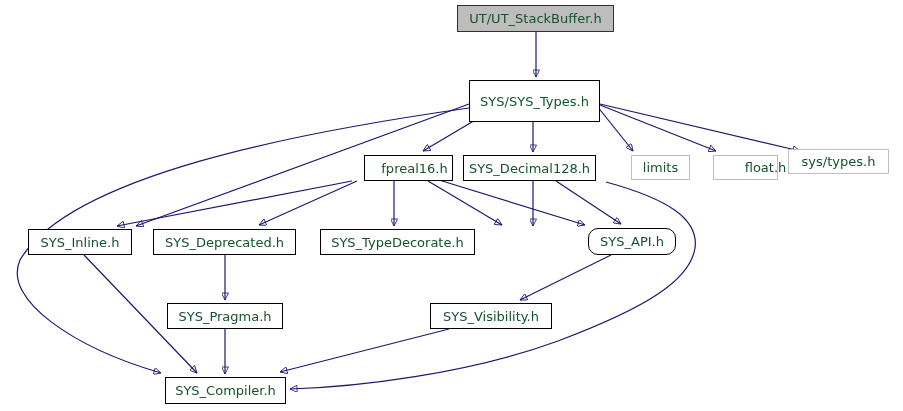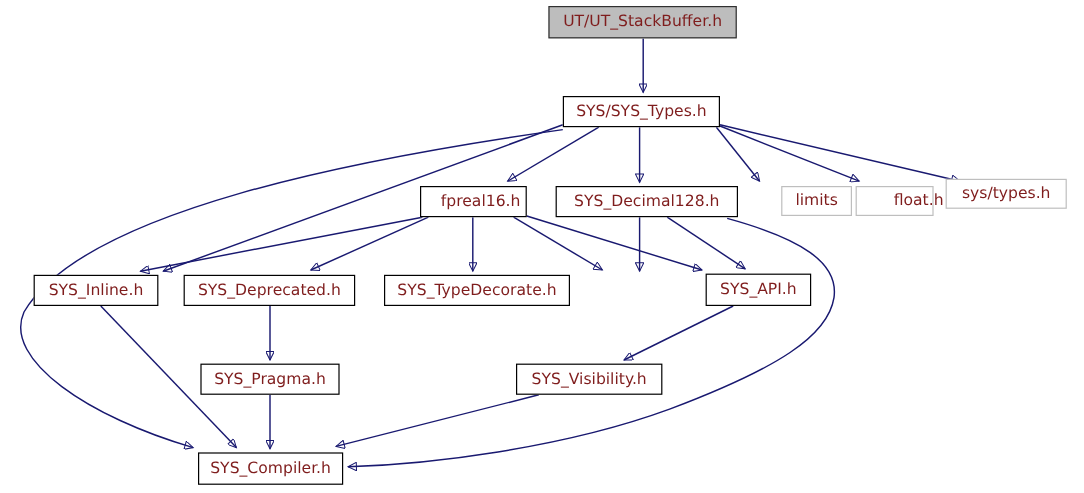--- a/index.html
+++ b/index.html
@@ -10,21 +10,21 @@
     font-family:"DejaVu Sans", sans-serif;
     overflow:hidden;
   }
   .edges{position:absolute;left:0;top:0;width:903px;height:411px;}
   .edges path{fill:none;stroke:#191970;stroke-width:1.2px;}
   .node{
     position:absolute;
     box-sizing:border-box;
     border:1px solid #000000;
     background:#ffffff;
-    color:#7f1d1d;
+    color:#14532d;
     font-size:13px;
     display:flex;align-items:center;justify-content:center;
     white-space:nowrap;
     z-index:2;
   }
   .node.root{background:#bdbdbd;border-color:#303030;}
   .node.ext{border-color:#bebebe;}
 </style>
 </head>
 <body>
@@ -55,40 +55,40 @@
     <path d="M606,182 C668,199 699,219 695,248 C690,280 648,307 558,341 C468,374 356,387 290,389" marker-end="url(#arrow)"></path>
     <path d="M225,255 L225,300" marker-end="url(#arrow)"></path>
     <path d="M225,329 L225,374" marker-end="url(#arrow)"></path>
     <path d="M84,255 L197,373" marker-end="url(#arrow)"></path>
     <path d="M611,255 L520,300" marker-end="url(#arrow)"></path>
     <path d="M449,329 L280,372" marker-end="url(#arrow)"></path>
   </svg>
 
   <div class="node root" style="left:457px;top:5px;width:157px;height:27px;">UT/UT_StackBuffer.h</div>
 
-  <div class="node" style="left:469px;top:80px;width:131px;height:26px;">SYS/SYS_Types.h</div>
+  <div class="node" style="left:469px;top:80px;width:131px;height:42px;">SYS/SYS_Types.h</div>
 
-  <div class="node" style="left:350px;top:155px;width:89px;height:26px;padding-left:12px;">fpreal16.h</div>
+  <div class="node" style="left:364px;top:155px;width:89px;height:26px;padding-left:12px;">fpreal16.h</div>
 
-  <div class="node" style="left:463px;top:155px;width:152px;height:26px;">SYS_Decimal128.h</div>
+  <div class="node" style="left:463px;top:155px;width:133px;height:26px;">SYS_Decimal128.h</div>
 
-  <div class="node ext" style="left:631px;top:155px;width:59px;height:25px;margin-left:20px;">limits</div>
+  <div class="node ext" style="left:631px;top:155px;width:59px;height:25px;">limits</div>
 
   <div class="node ext" style="left:713px;top:155px;width:65px;height:25px;padding-left:40px;">float.h</div>
 
   <div class="node ext" style="left:788px;top:149px;width:101px;height:25px;">sys/types.h</div>
 
   <div class="node" style="left:28px;top:229px;width:104px;height:26px;">SYS_Inline.h</div>
 
   <div class="node" style="left:320px;top:229px;width:155px;height:26px;">SYS_TypeDecorate.h</div>
 
   <div class="node" style="left:153px;top:229px;width:143px;height:26px;">SYS_Deprecated.h</div>
 
 
-  <div class="node" style="left:588px;top:228px;width:88px;height:27px;">SYS_API.h</div>
+  <div class="node" style="left:588px;top:228px;width:88px;height:27px;border-radius:10px;">SYS_API.h</div>
 
   <div class="node" style="left:167px;top:303px;width:116px;height:26px;">SYS_Pragma.h</div>
 
   <div class="node" style="left:165px;top:377px;width:121px;height:27px;">SYS_Compiler.h</div>
 
   <div class="node" style="left:430px;top:303px;width:122px;height:26px;">SYS_Visibility.h</div>
 
 </div>
 
 </body></html>

